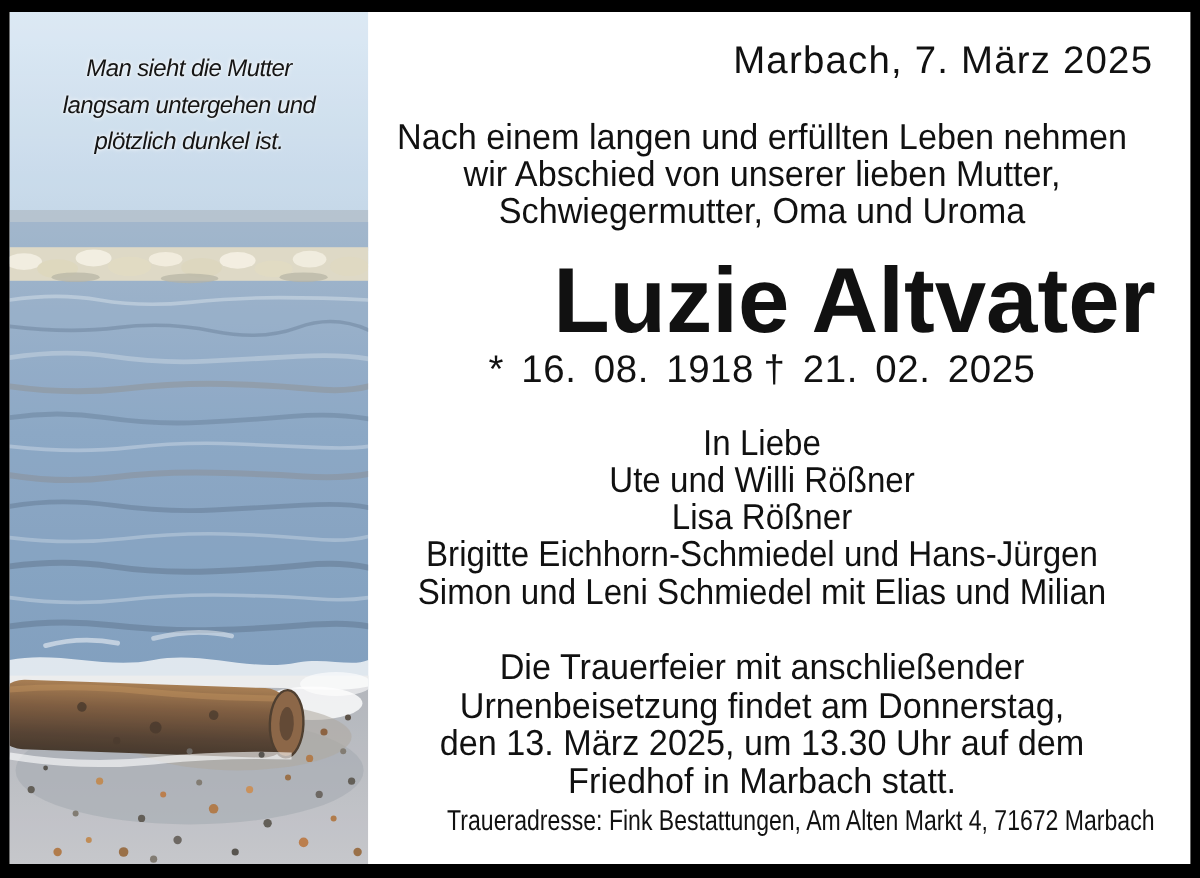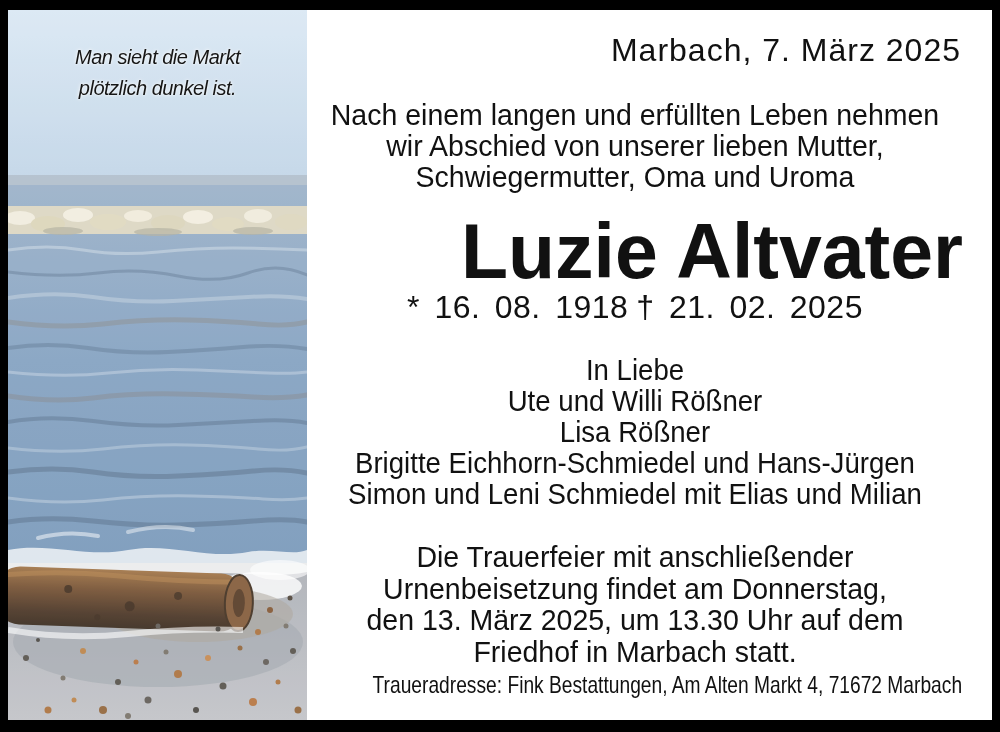--- a/index.html
+++ b/index.html
@@ -146,21 +146,22 @@
           <circle cx="250" cy="622" r="3" fill="#a5672f"></circle>
             <circle cx="278" cy="616" r="2.5" fill="#6e675c"></circle>
           <circle cx="262" cy="600" r="3" fill="#7a4a24"></circle>
             <circle cx="282" cy="588" r="2.5" fill="#42362a"></circle>
         </g>
 
         <rect x="0" y="0" width="299" height="710" fill="#ffffff" opacity=".14"></rect>
       </svg>
 
       <figcaption class="quote">
-        <div>Man sieht die Markt</div>
+        <div>Man sieht die Mutter</div>
+        <div>langsam untergehen und</div>
         <div>plötzlich dunkel ist.</div>
       </figcaption>
     </figure>
 
     <div class="content">
       <div class="measure">
 
         <div class="dateline">Marbach, 7. März 2025</div>
 
         <div class="block intro squeeze95">

